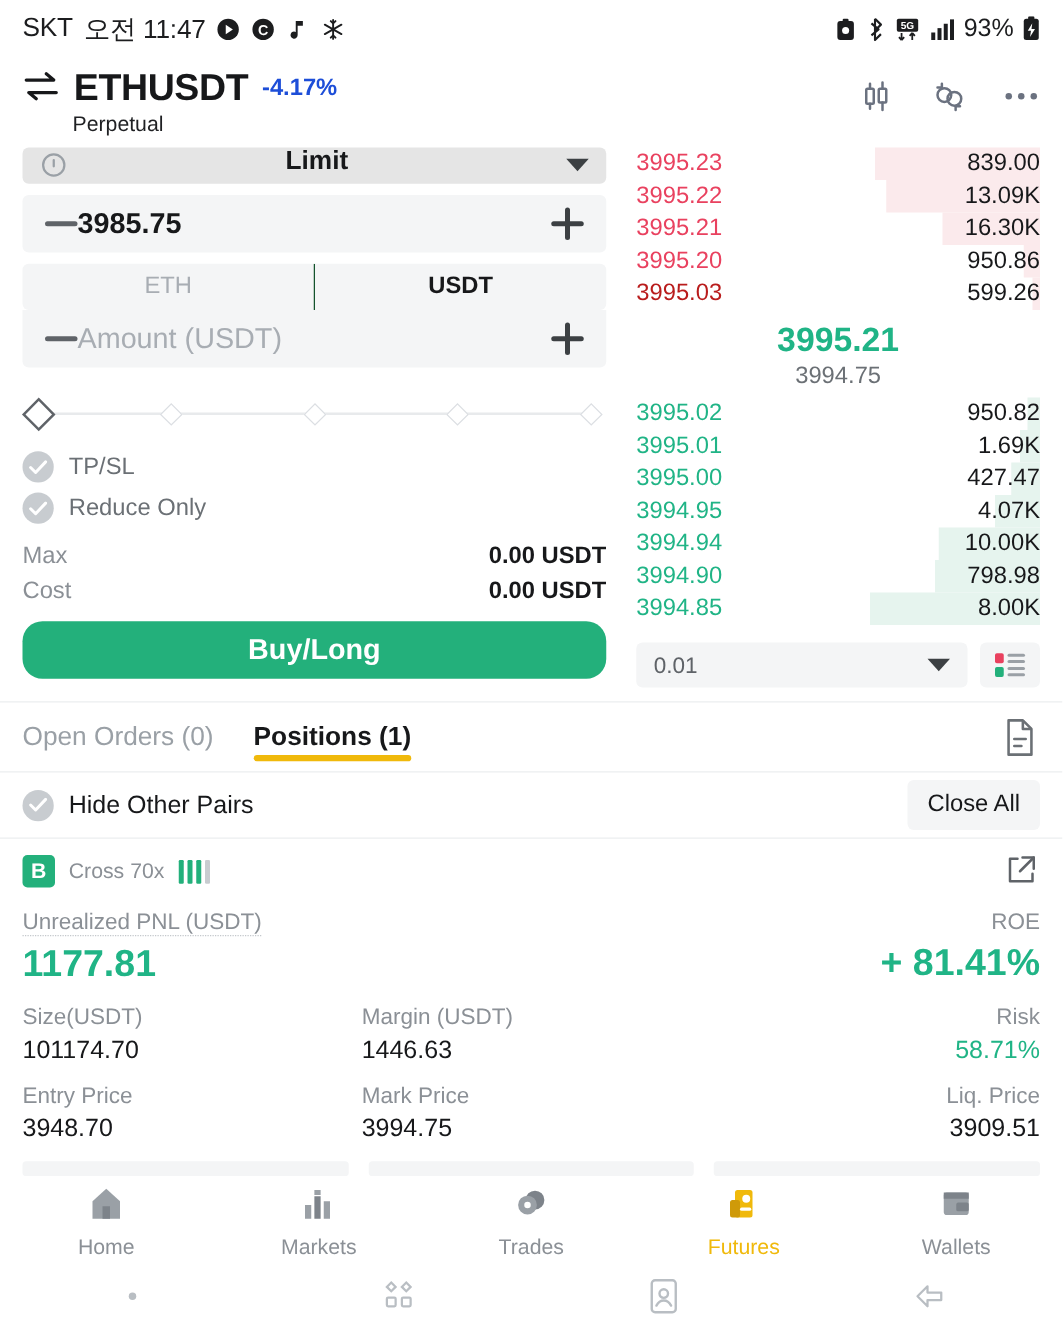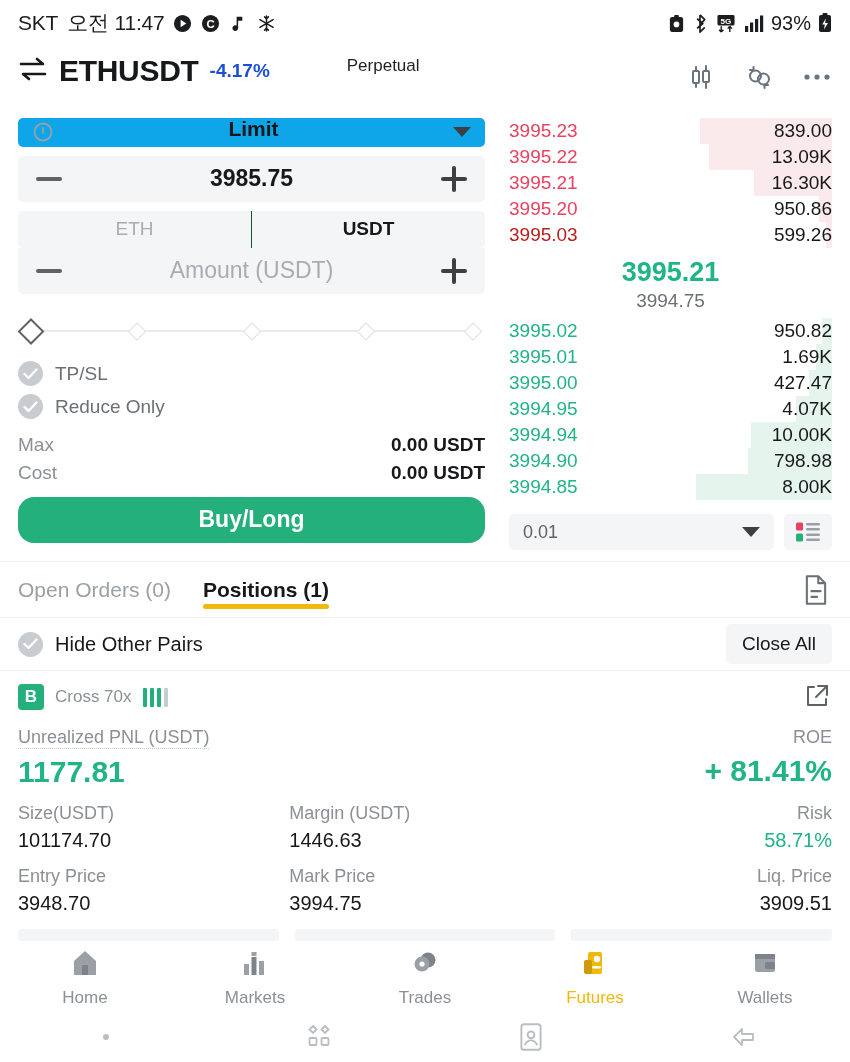--- a/index.html
+++ b/index.html
@@ -21,49 +21,49 @@
   .sb-carrier { font-size:21px; letter-spacing:-0.2px; }
   .sb-ic { display:inline-flex; align-items:center; justify-content:center; }
   .sb-right { margin-left:auto; display:flex; align-items:center; gap:7px; font-size:20px; }
   .sb-batt-txt { font-size:20px; }
 
   
   .header {
     height:72px; display:flex; align-items:flex-start;
     padding:8px 18px 0 18px; flex:0 0 auto; position:relative;
   }
-  .hd-left { display:flex; flex-direction:row;gap:37px; }
+  .hd-left { display:flex; flex-direction:column; }
   .hd-row1 { display:flex; align-items:center; gap:11px; }
   .hd-swap { font-size:28px; color:#17181a; line-height:1; font-weight:600; }
   .hd-pair { font-size:30px; font-weight:700; letter-spacing:-0.3px; }
   .hd-chg { font-size:19px; font-weight:600; }
   .hd-sub { font-size:17px; color:#1f2023; margin-left:40px; margin-top:2px; }
   .hd-icons { margin-left:auto; display:flex; align-items:center; gap:28px; padding-top:8px; }
   .hd-ic { width:30px; height:30px; display:flex; align-items:center; justify-content:center; color:#6b7280; }
 
   
   .main { display:flex; flex:0 0 auto; height:425px; padding:0 0 0 0; }
   .order-col { width:503px; padding:0 18px; display:flex; flex-direction:column; }
   .book-col { width:347px; padding:0 18px 0 6px; display:flex; flex-direction:column; }
 
   
   .otype {
-    height:30px; background:#0ea5e9; border-radius:5px;
+    height:30px; background:#e5e5e5; border-radius:5px;
     display:flex; align-items:center; padding:0 14px;
     position:relative; overflow:hidden; margin-top:0;
   }
   .otype .oi { width:22px; height:22px; color:#9aa0a6; display:flex; align-items:center; justify-content:center; }
   .otype .olabel { flex:1; text-align:center; font-size:21px; font-weight:600; color:#17181a; margin-top:-6px; }
   .caret { width:0; height:0; border-left:9px solid transparent; border-right:9px solid transparent; border-top:10px solid #3c4043; }
 
   .stepper {
     height:48px; background:#f4f5f6; border-radius:5px;
     display:flex; align-items:center; padding:0 18px; margin-top:9px;
   }
-  .stepper .sv { flex:1; text-align:center; font-size:23px; font-weight:700; }
+  .stepper .sv { flex:1; text-align:left; font-size:23px; font-weight:700; }
   .stepper .sv.ph { color:#a8adb3; font-weight:400; }
   .minus { width:26px; height:4px; background:#5f6368; border-radius:2px; }
   .plus { position:relative; width:26px; height:26px; }
   .plus:before,.plus:after { content:""; position:absolute; background:#3c4043; border-radius:2px; }
   .plus:before { left:0; top:11px; width:26px; height:4px; }
   .plus:after { top:0; left:11px; width:4px; height:26px; }
 
   .ccy-tabs { display:flex; height:38px; margin-top:9px; background:#f4f5f6; border-radius:5px; overflow:hidden; }
   .ccy { flex:1; display:flex; align-items:center; justify-content:center; font-size:19px; color:#a8adb3; }
   .ccy.active { color:#17181a; font-weight:600; border-left:1px solid #14532d; }

